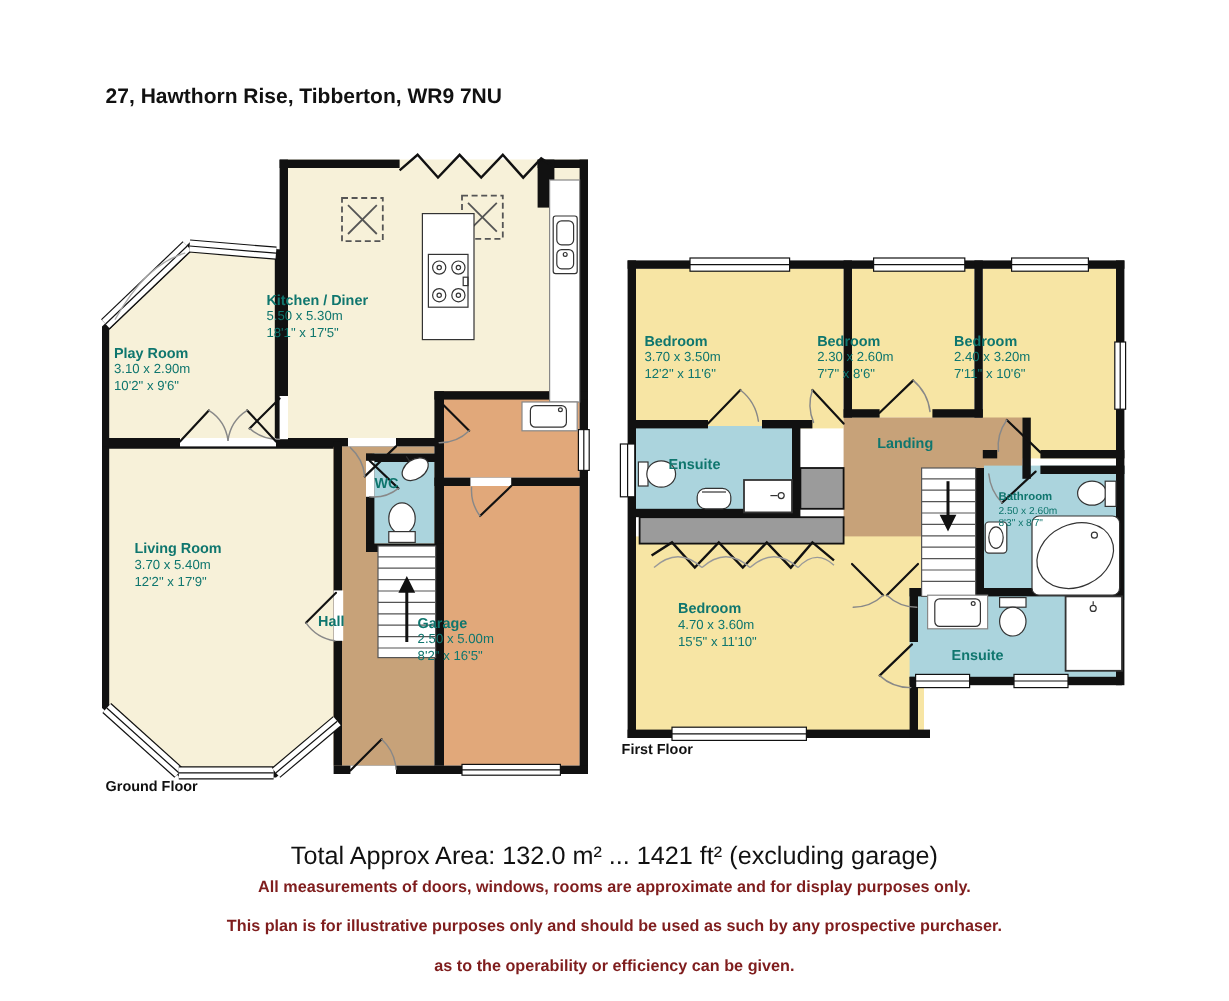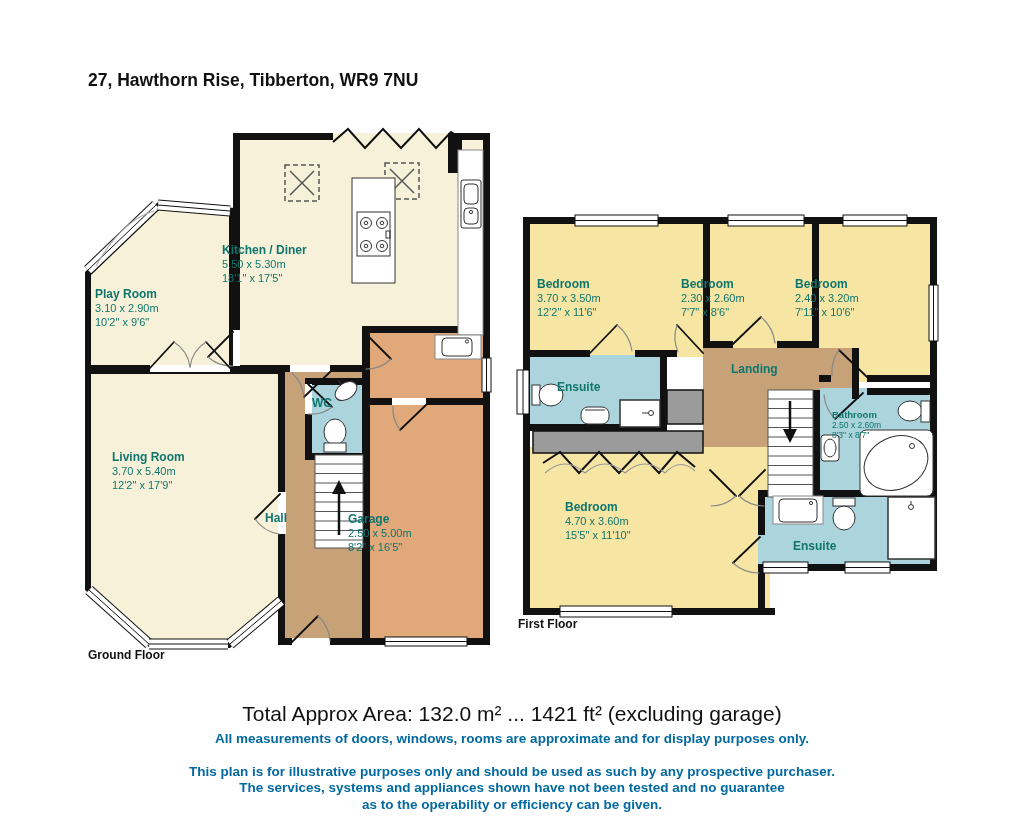--- a/index.html
+++ b/index.html
@@ -7,21 +7,21 @@
         font-family:"Liberation Sans",sans-serif;overflow:hidden;color:#1a1a1a;}
   .title{position:absolute;left:88px;top:70px;font-size:17.5px;font-weight:bold;color:#111;}
   .plan-svg{position:absolute;}
   .rlabel{position:absolute;text-align:left;color:#0f766e;}
   .rname{font-weight:bold;font-size:12px;line-height:14px;}
   .rdim{font-size:11px;line-height:14px;}
   .rlabel.small .rname{font-size:9.5px;line-height:11px;}
   .rlabel.small .rdim{font-size:8.5px;line-height:10px;}
   .floor-label{position:absolute;font-weight:bold;font-size:12px;color:#111;}
   .footer-area{position:absolute;left:0;width:1024px;text-align:center;font-size:21px;color:#111;}
-  .footer-line{position:absolute;left:0;width:1024px;text-align:center;font-weight:bold;font-size:13.5px;color:#0369a1;}
+  .footer-line{position:absolute;left:0;width:1024px;text-align:center;font-weight:bold;font-size:13.5px;color:#7f1d1d;}
 </style>
 </head>
 <body>
 
 <div class="page">
 
   <div class="title">27, Hawthorn Rise, Tibberton, WR9 7NU</div>
 
   <svg class="plan-svg" style="left:80px;top:120px;" width="430" height="550" viewBox="0 0 430 550">
 
@@ -422,15 +422,14 @@
   <div class="rlabel" style="left:793px;top:539px;width:80px">
     <div class="rname">Ensuite</div>
   </div>
 
   <div class="floor-label" style="left:88px;top:648px;">Ground Floor</div>
   <div class="floor-label" style="left:518px;top:617px;">First Floor</div>
 
   <div class="footer-area" style="top:702px;">Total Approx Area: 132.0 m² ... 1421 ft² (excluding garage)</div>
   <div class="footer-line" style="top:731px;">All measurements of doors, windows, rooms are approximate and for display purposes only.</div>
   <div class="footer-line" style="top:764px;">This plan is for illustrative purposes only and should be used as such by any prospective purchaser.</div>
-  <div class="footer-line" style="top:780px;">The services, systems and appliances shown have not been tested and no guarantee</div>
   <div class="footer-line" style="top:797px;">as to the operability or efficiency can be given.</div>
 </div>
 
 </body></html>

